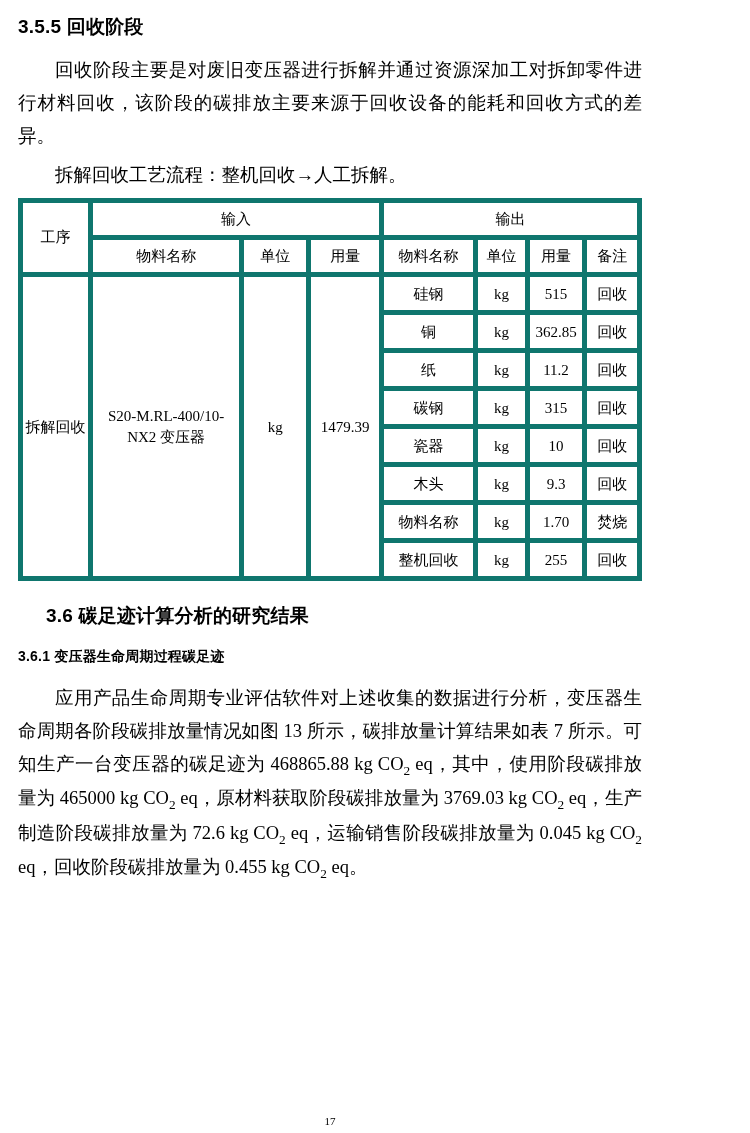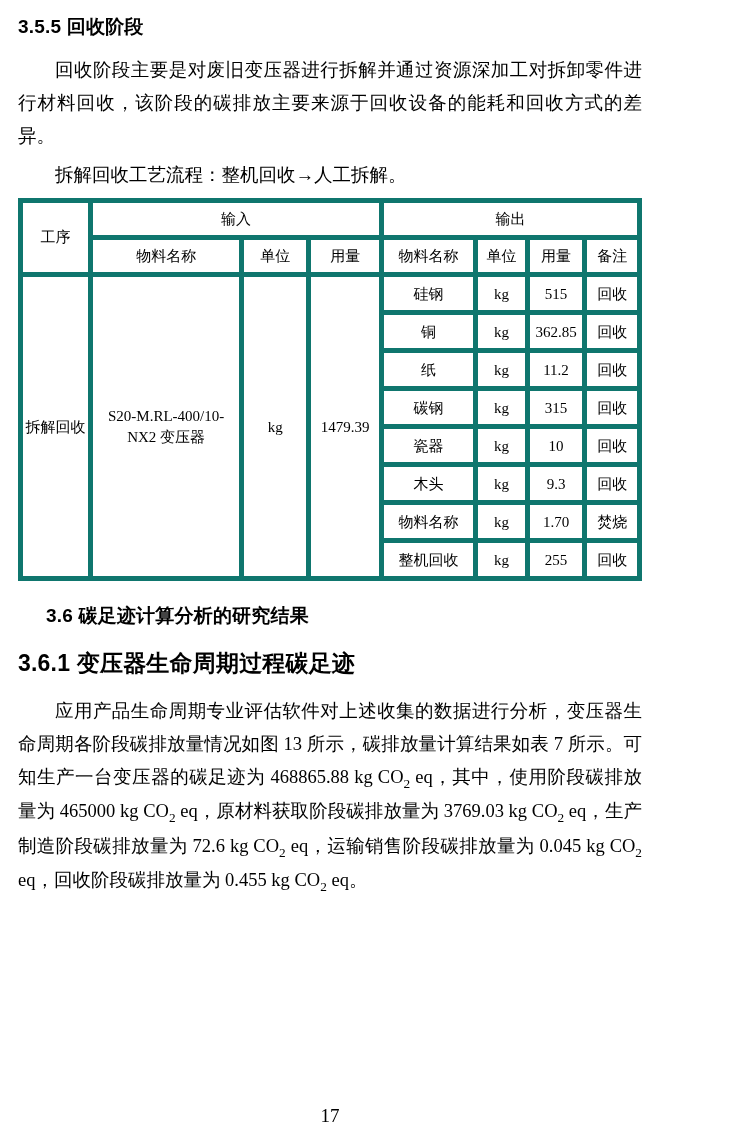--- a/index.html
+++ b/index.html
@@ -28,21 +28,21 @@
     letter-spacing: 0.2px;
   }
   h3.heading.sub {
     margin-top: 22px;
     margin-bottom: 14px;
     margin-left: 28px;
   }
   h3.heading.sub2 {
     margin-top: 19px;
     margin-bottom: 16px;
-    font-size: 23px;
+    font-size: 14px;
   }
   p.para {
     font-size: 18.5px;
     line-height: 1.78;
     margin: 0 0 6px 0;
     text-align: justify;
     text-justify: inter-ideograph;
     text-indent: 2em;
   }
   .tbl-caption {
@@ -72,21 +72,21 @@
   .col-out-unit { width: 8.5%; }
   .col-out-amt { width: 9.5%; }
   .col-out-note { width: 9%; }
   .row-h { height: 38px; }
   .footer-page {
     position: absolute;
     bottom: 6px;
     left: 0;
     width: 100%;
     text-align: center;
-    font-size: 19px;
+    font-size: 11px;
   }
   .sub2-text sub { font-size: 0.72em; }
 </style>
 </head>
 <body>
 
 <div class="page">
 
   <h3 class="heading">3.5.5  回收阶段</h3>
 

